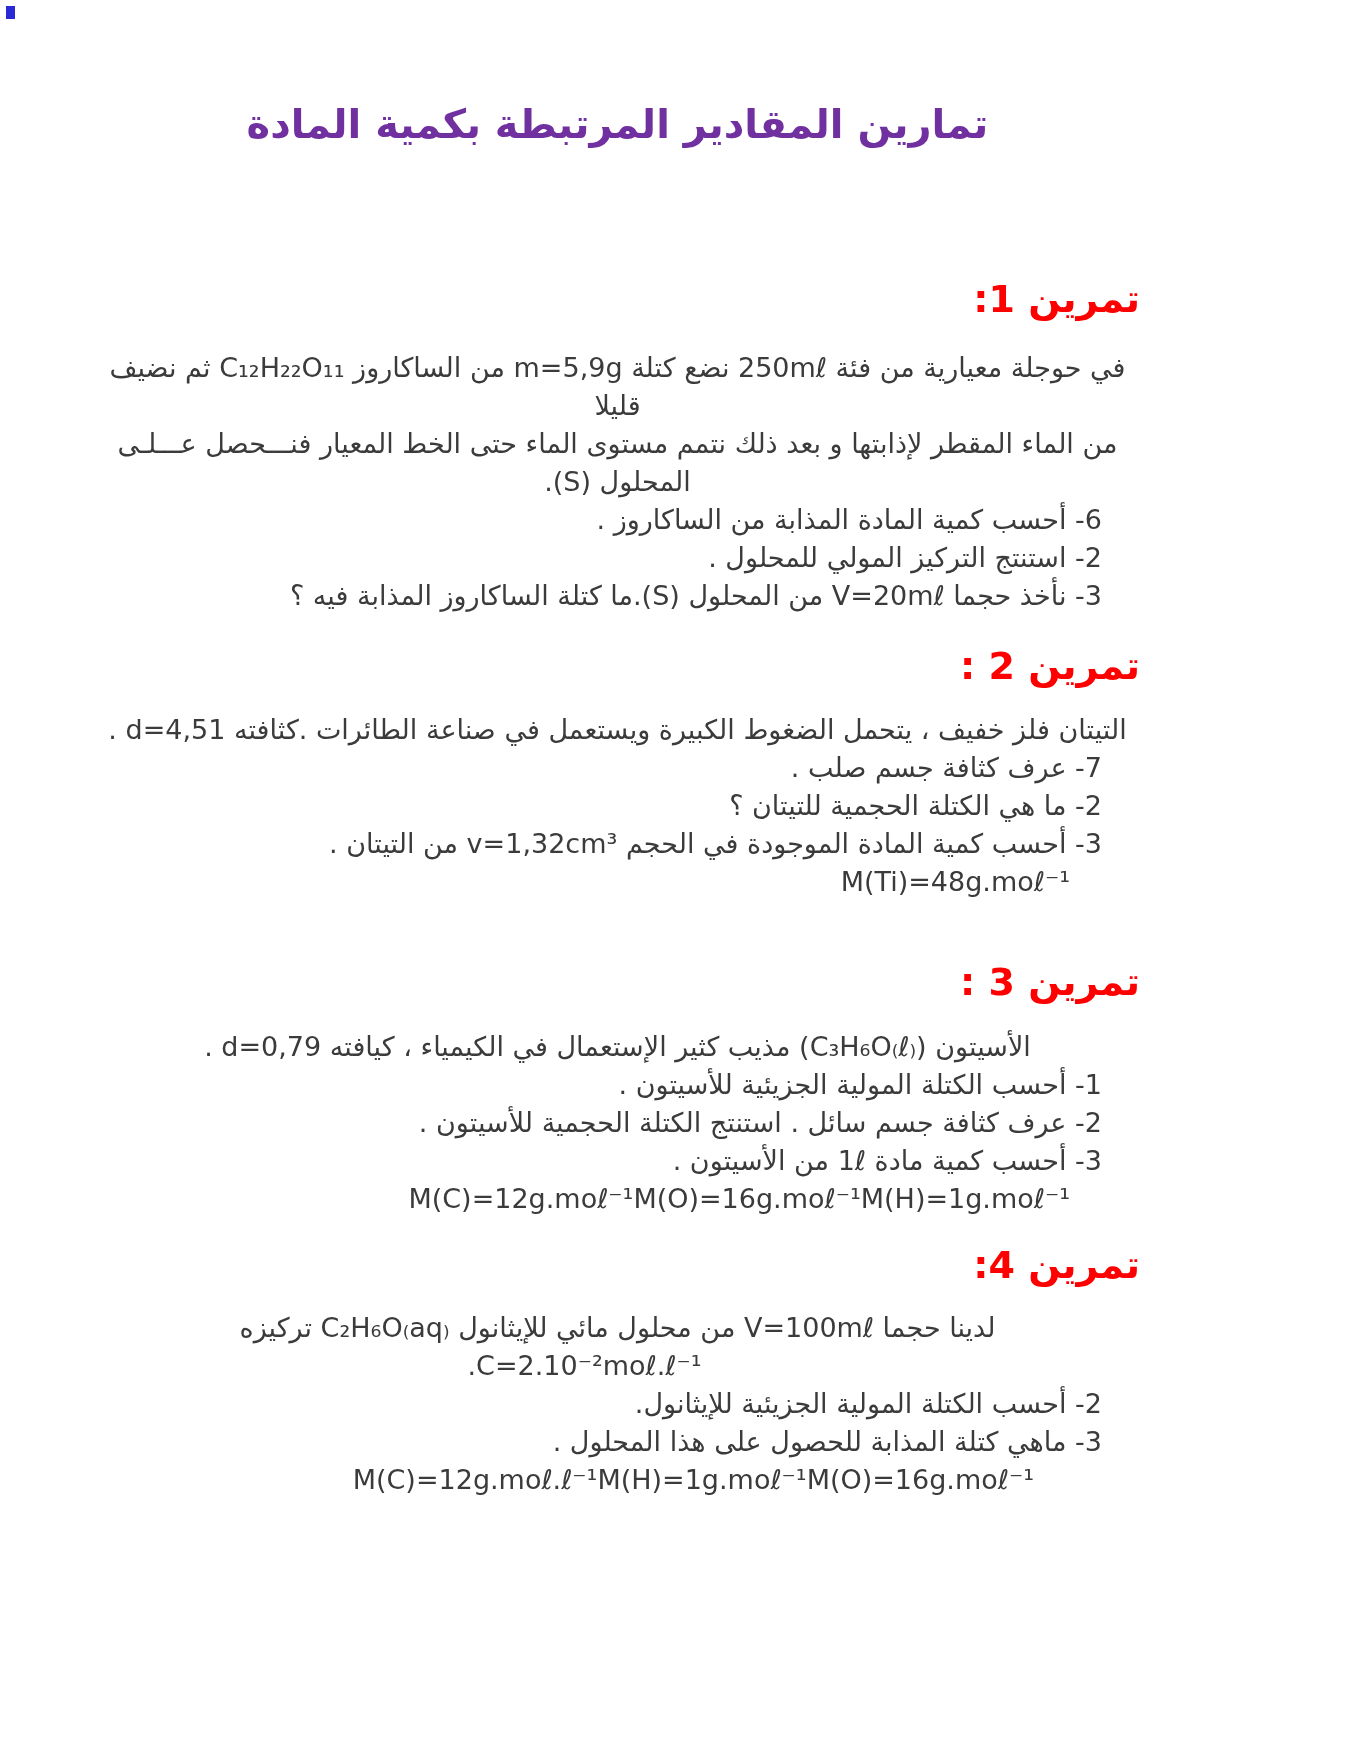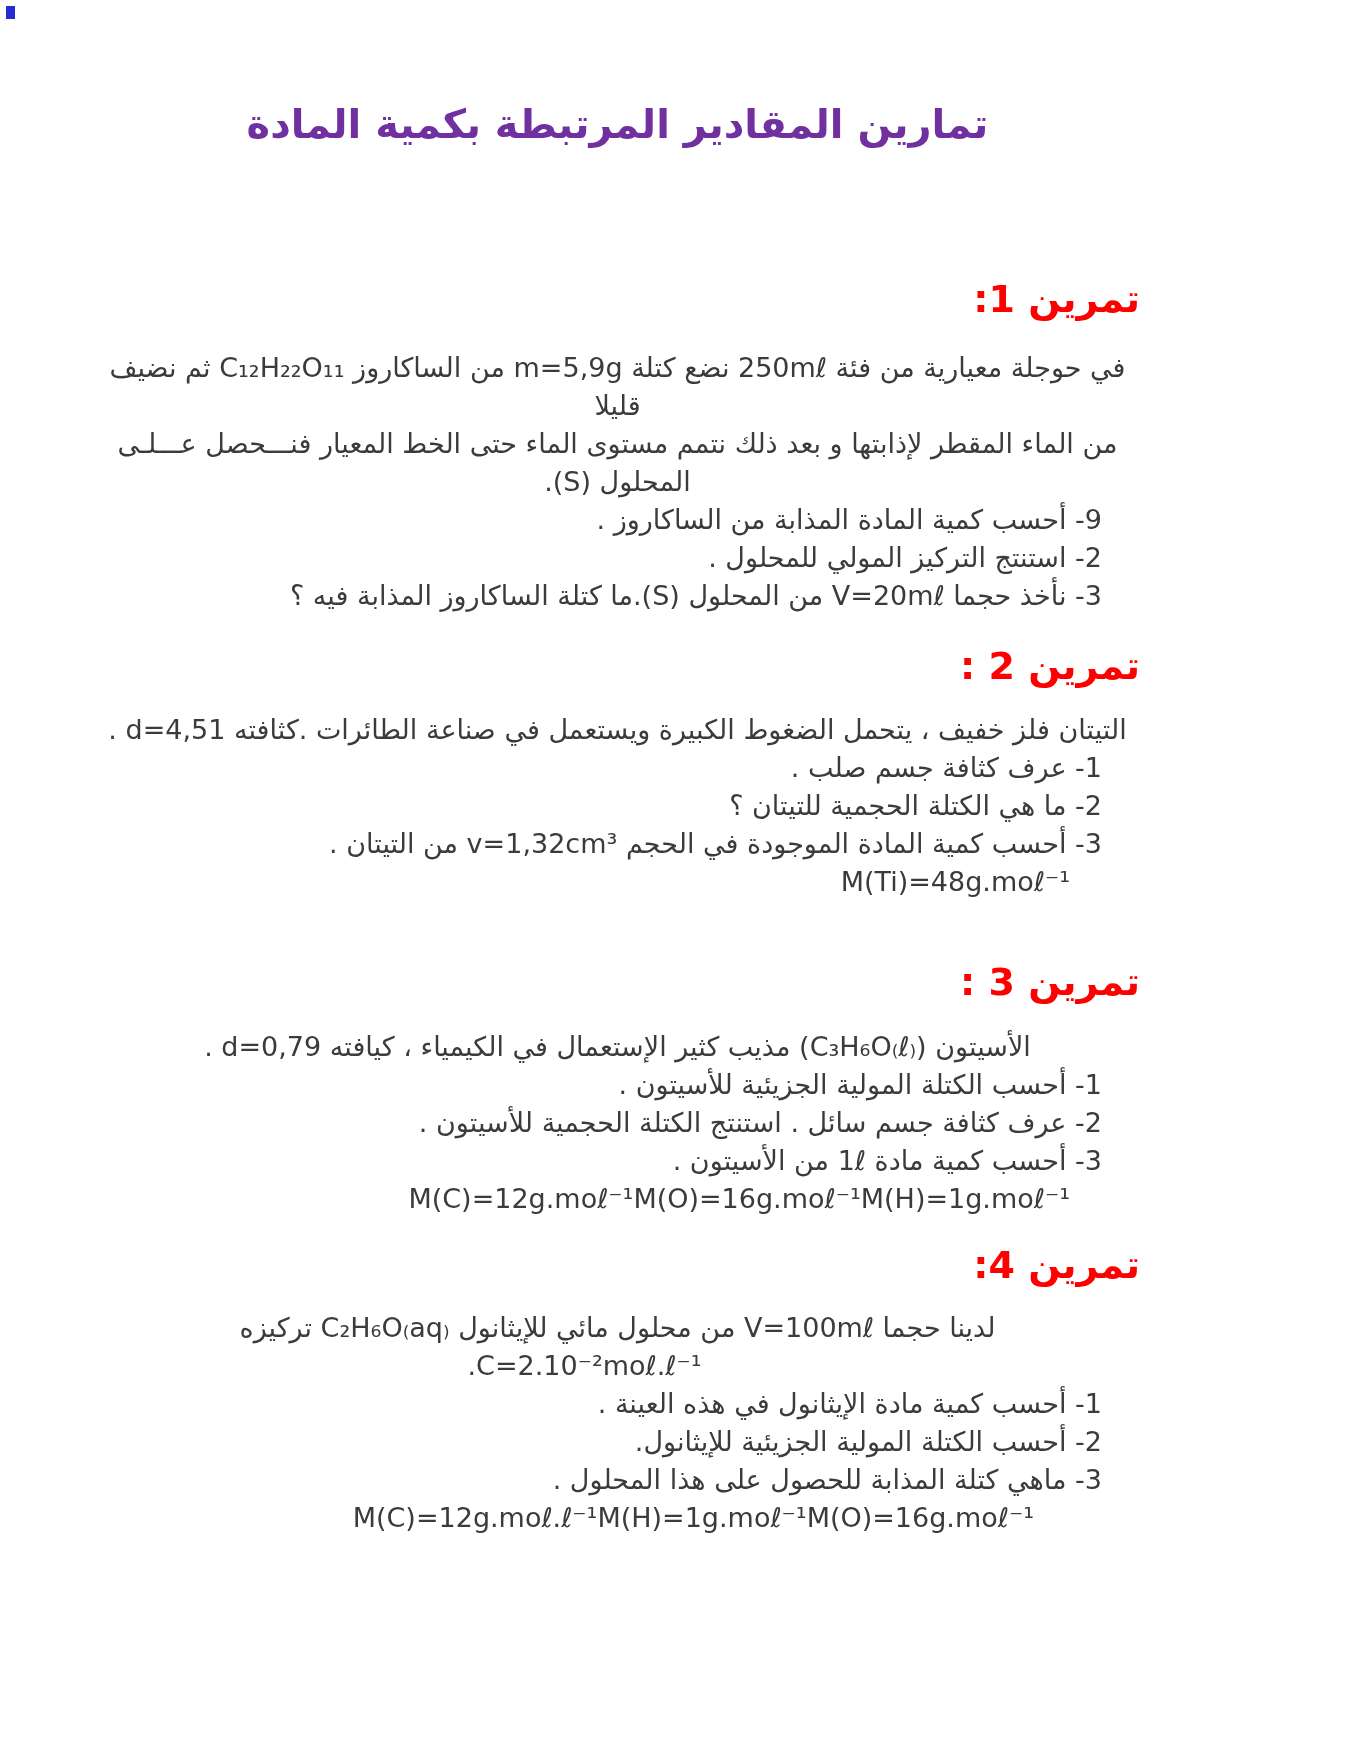--- a/index.html
+++ b/index.html
@@ -88,31 +88,31 @@
   <div class="content">
 
     <h1 class="doc-title">تمارين المقادير المرتبطة بكمية المادة</h1>
 
     <section class="exercise ex-1">
       <h2 class="ex-header">تمرين 1:</h2>
       <div class="line-group">
         <p class="line">في حوجلة معيارية من فئة 250mℓ نضع كتلة m=5,9g من الساكاروز C₁₂H₂₂O₁₁ ثم نضيف قليلا</p>
         <p class="line">من الماء المقطر لإذابتها و بعد ذلك نتمم مستوى الماء حتى الخط المعيار فنـــحصل عـــلـى</p>
         <p class="line">المحلول (S).</p>
-        <p class="item">9- أحسب كمية المادة المذابة من الساكاروز .</p>
+        <p class="item">6- أحسب كمية المادة المذابة من الساكاروز .</p>
         <p class="item">2- استنتج التركيز المولي للمحلول .</p>
         <p class="item">3- نأخذ حجما V=20mℓ من المحلول (S).ما كتلة الساكاروز المذابة فيه ؟</p>
       </div>
     </section>
 
     <section class="exercise ex-2">
       <h2 class="ex-header">تمرين 2 :</h2>
       <div class="line-group">
         <p class="line">التيتان فلز خفيف ، يتحمل الضغوط الكبيرة ويستعمل في صناعة الطائرات .كثافته d=4,51 .</p>
-        <p class="item">1- عرف كثافة جسم صلب .</p>
+        <p class="item">7- عرف كثافة جسم صلب .</p>
         <p class="item">2- ما هي الكتلة الحجمية للتيتان ؟</p>
         <p class="item">3- أحسب كمية المادة الموجودة في الحجم v=1,32cm³ من التيتان .</p>
         <p class="formula">M(Ti)=48g.moℓ⁻¹</p>
       </div>
     </section>
 
     <section class="exercise ex-3">
       <h2 class="ex-header">تمرين 3 :</h2>
       <div class="line-group">
         <p class="line">الأسيتون (C₃H₆O₍ℓ₎) مذيب كثير الإستعمال في الكيمياء ، كيافته d=0,79 .</p>
@@ -121,21 +121,20 @@
         <p class="item">3- أحسب كمية مادة 1ℓ من الأسيتون .</p>
         <p class="formula">M(C)=12g.moℓ⁻¹M(O)=16g.moℓ⁻¹M(H)=1g.moℓ⁻¹</p>
       </div>
     </section>
 
     <section class="exercise ex-4">
       <h2 class="ex-header">تمرين 4:</h2>
       <div class="line-group">
         <p class="line">لدينا حجما V=100mℓ من محلول مائي للإيثانول C₂H₆O₍aq₎ تركيزه</p>
         <p class="conc-line">.C=2.10⁻²moℓ.ℓ⁻¹</p>
-        <p class="item">1- أحسب كمية مادة الإيثانول في هذه العينة .</p>
         <p class="item">2- أحسب الكتلة المولية الجزيئية للإيثانول.</p>
         <p class="item">3- ماهي كتلة المذابة للحصول على هذا المحلول .</p>
         <p class="formula wide-indent">M(C)=12g.moℓ.ℓ⁻¹M(H)=1g.moℓ⁻¹M(O)=16g.moℓ⁻¹</p>
       </div>
     </section>
 
   </div>
 </div>
 
 </body></html>

